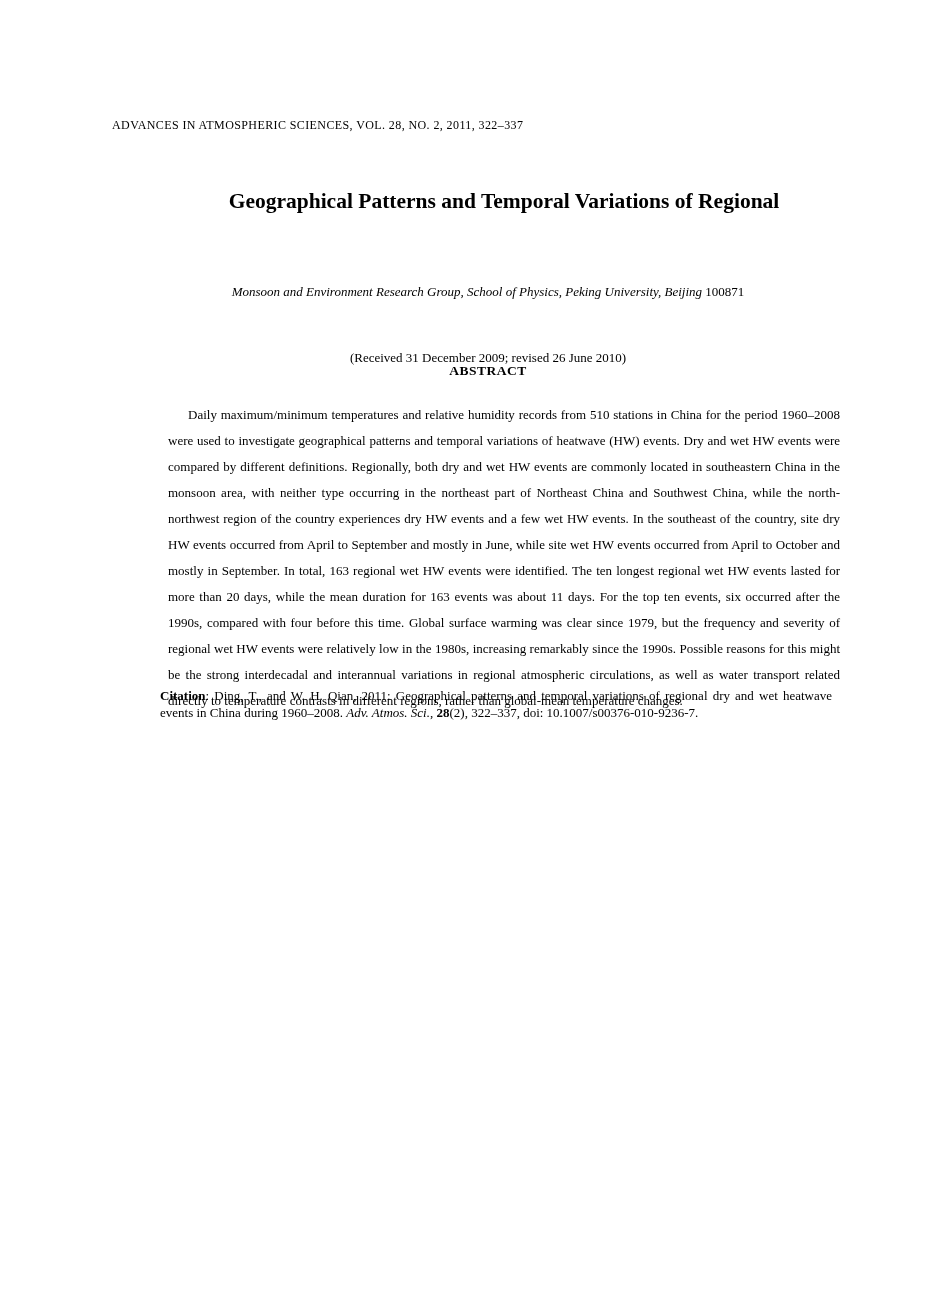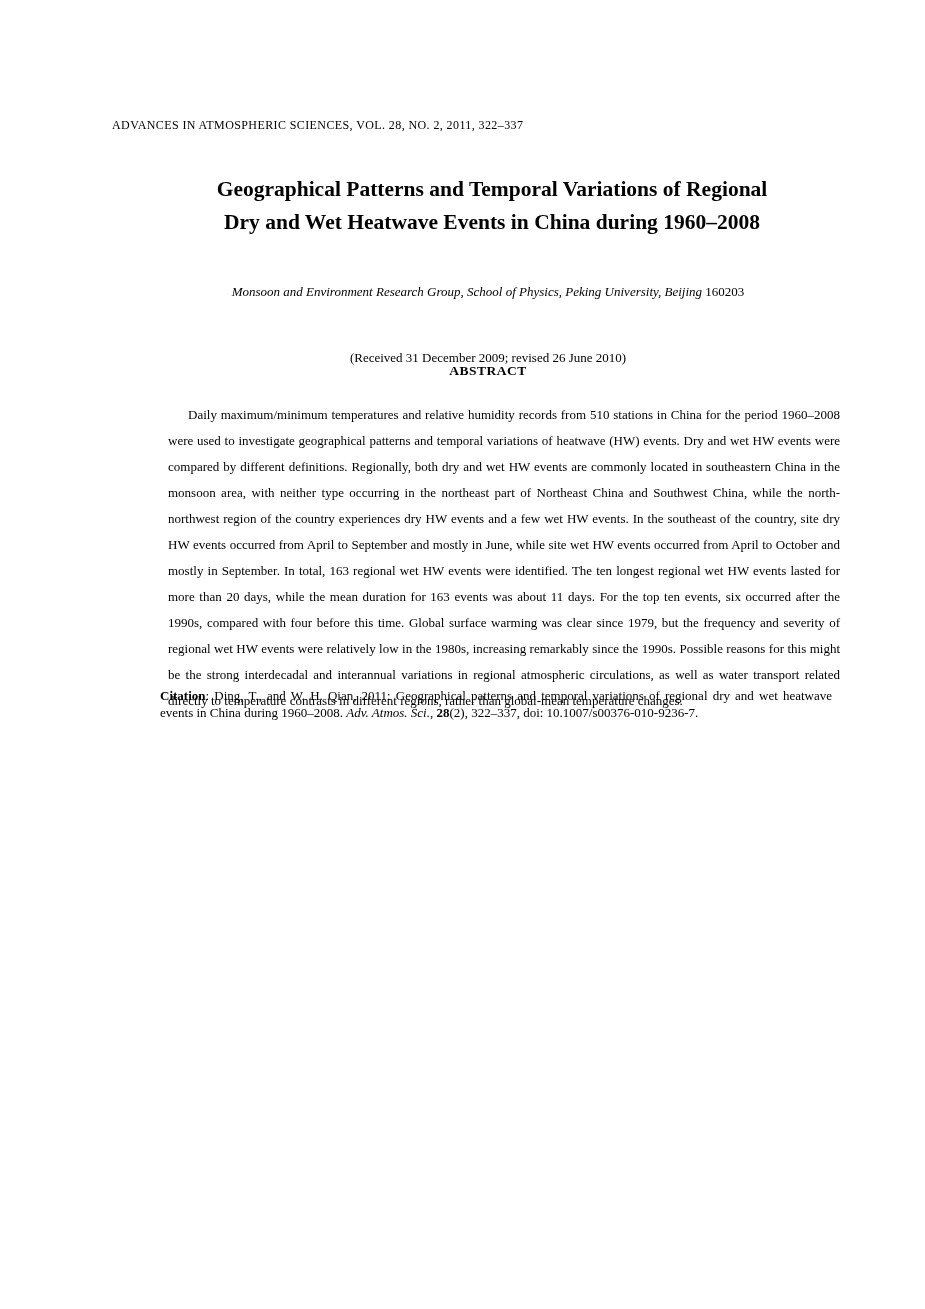--- a/index.html
+++ b/index.html
@@ -22,21 +22,21 @@
     top: 118px;
     font-size: 12px;
     letter-spacing: 0.4px;
     white-space: nowrap;
   }
   .title {
     position: absolute;
     left: 112px;
     top: 169px;
     width: 752px;
-    margin: 4px;
+    margin: 16px;
     text-align: center;
     font-size: 21.5px;
     font-weight: bold;
     line-height: 33px;
   }
   .authors {
     position: absolute;
     left: 112px;
     top: 248px;
     width: 752px;
@@ -119,26 +119,25 @@
 </style>
 </head>
 <body>
 
 <div class="page">
 
   <div class="journal-header">ADVANCES IN ATMOSPHERIC SCIENCES, VOL. 28, NO. 2, 2011, 322–337</div>
 
   <h1 class="title">
     <span>Geographical Patterns and Temporal Variations of Regional</span><br>
-    <span>Dry and Wet Heatwave Events in China during 1960–2008</span>
   </h1>
 
 
   <div class="affiliation">
-    <span>Monsoon and Environment Research Group, School of Physics, Peking University, Beijing</span><span class="upright"> 160203</span>
+    <span>Monsoon and Environment Research Group, School of Physics, Peking University, Beijing</span><span class="upright"> 100871</span>
   </div>
 
   <div class="received">(Received 31 December 2009; revised 26 June 2010)</div>
 
   <div class="abstract-heading">ABSTRACT</div>
 
   <p class="abstract-body">Daily maximum/minimum temperatures and relative humidity records from 510 stations in China for the period 1960–2008 were used to investigate geographical patterns and temporal variations of heatwave (HW) events. Dry and wet HW events were compared by different definitions. Regionally, both dry and wet HW events are commonly located in southeastern China in the monsoon area, with neither type occurring in the northeast part of Northeast China and Southwest China, while the north-northwest region of the country experiences dry HW events and a few wet HW events. In the southeast of the country, site dry HW events occurred from April to September and mostly in June, while site wet HW events occurred from April to October and mostly in September. In total, 163 regional wet HW events were identified. The ten longest regional wet HW events lasted for more than 20 days, while the mean duration for 163 events was about 11 days. For the top ten events, six occurred after the 1990s, compared with four before this time. Global surface warming was clear since 1979, but the frequency and severity of regional wet HW events were relatively low in the 1980s, increasing remarkably since the 1990s. Possible reasons for this might be the strong interdecadal and interannual variations in regional atmospheric circulations, as well as water transport related directly to temperature contrasts in different regions, rather than global-mean temperature changes.</p>
 
 
   <p class="citation">

